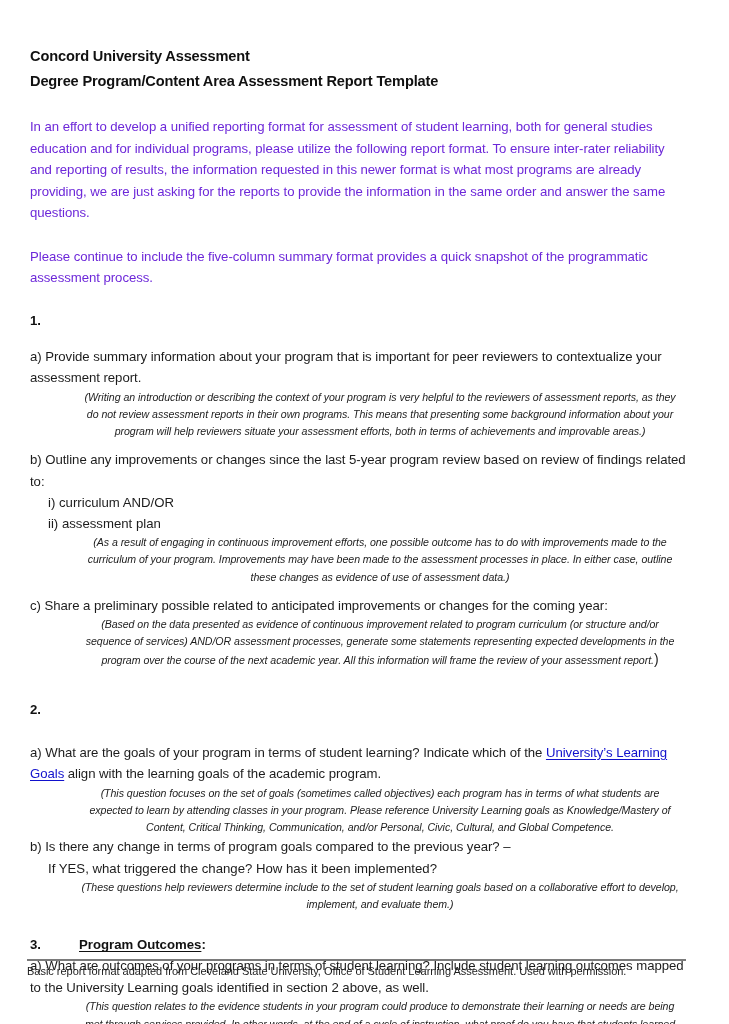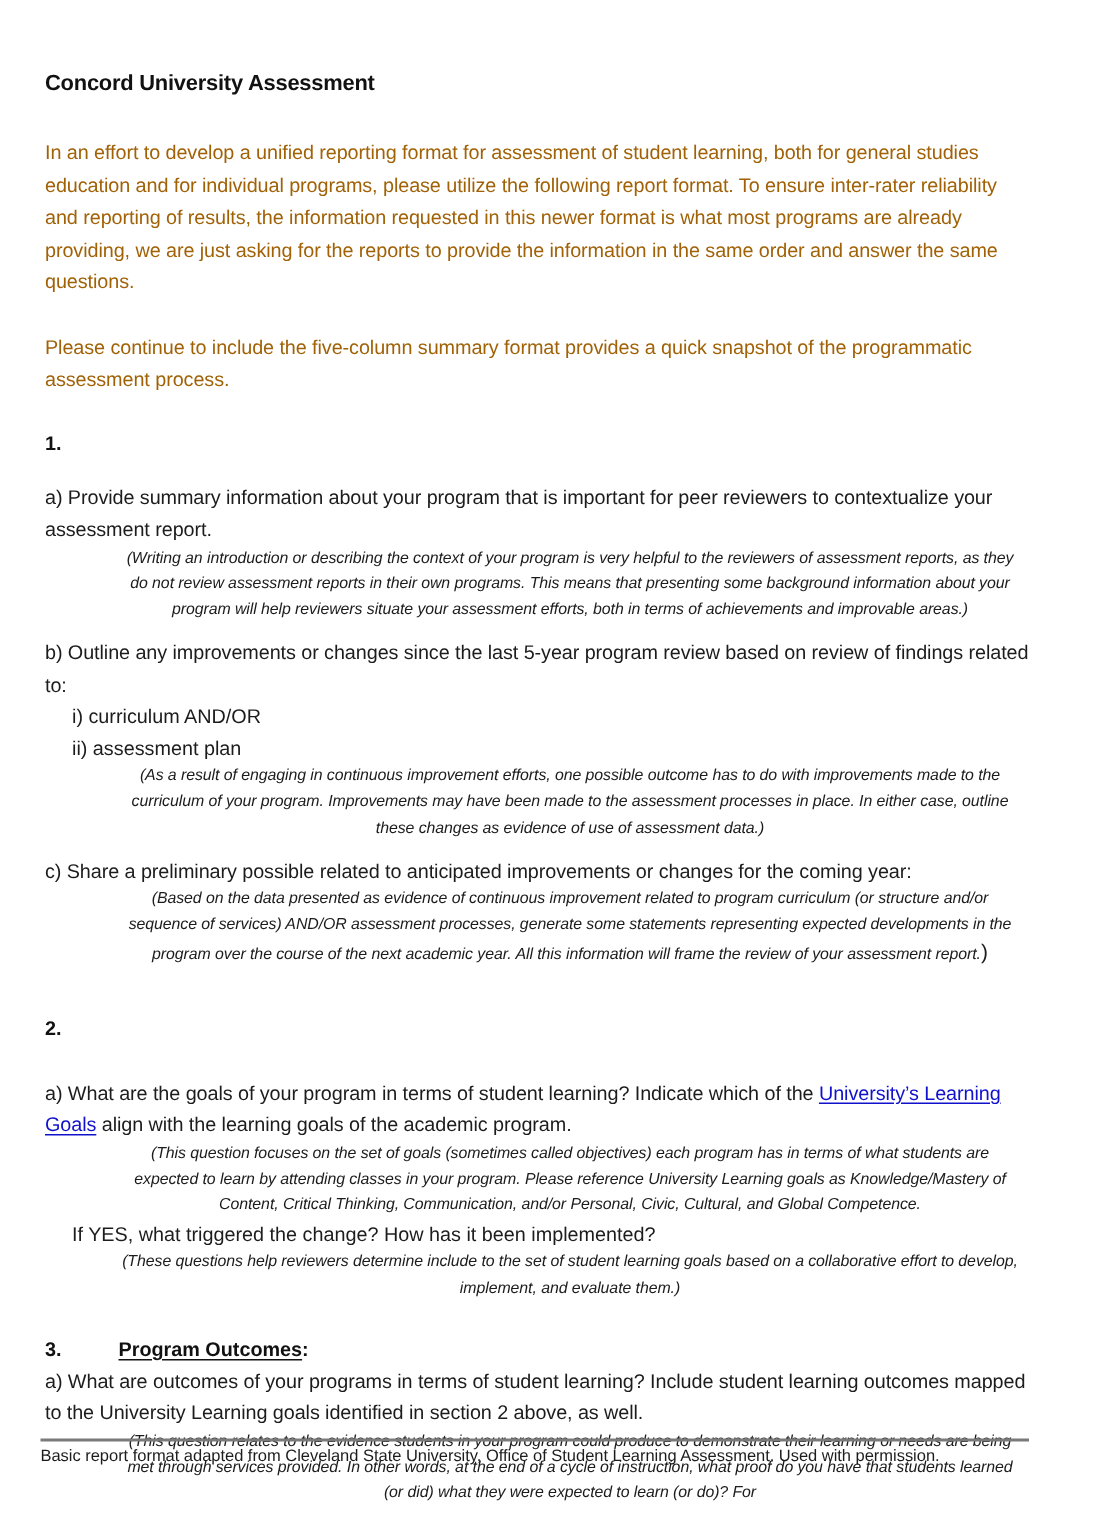--- a/index.html
+++ b/index.html
@@ -34,21 +34,21 @@
     font-weight: bold;
     line-height: 25px;
     letter-spacing: -0.15px;
     color: #111111;
   }
 
   
   .para {
     font-size: 13.2px;
     line-height: 21.5px;
-    color: #a16207;
+    color: #6d28d9;
     letter-spacing: -0.05px;
   }
   .gap-lg { height: 22px; }
   .gap-md { height: 15px; }
   .gap-sm { height: 9px; }
 
   
   .section-head {
     display: flex;
     align-items: baseline;
@@ -133,20 +133,21 @@
     letter-spacing: -0.02px;
   }
 </style>
 </head>
 <body>
 
 <div class="page">
   <div class="content">
 
     <div class="doc-title">Concord University Assessment</div>
+    <div class="doc-title">Degree Program/Content Area Assessment Report Template</div>
 
     <div class="gap-lg"></div>
 
     <div class="para">In an effort to develop a unified reporting format for assessment of student learning, both for general studies education and for individual programs, please utilize the following report format.  To ensure inter-rater reliability and reporting of results, the information requested in this newer format is what most programs are already providing, we are just asking for the reports to provide the information in the same order and answer the same questions.</div>
 
     <div class="gap-lg"></div>
 
     <div class="para">Please continue to include the five-column summary format provides a quick snapshot of the programmatic assessment process.</div>
 
     <div class="gap-lg"></div>
@@ -177,20 +178,21 @@
 
     <div class="section-head">
       <span class="section-num">2.</span>
     </div>
 
     <div class="gap-lg"></div>
 
     <div class="item"><span>a) What are the goals of your program in terms of student learning?  Indicate which of the </span><a class="doc-link">University’s Learning Goals</a><span> align with the learning goals of the academic program.</span></div>
     <div class="note">(This question focuses on the set of goals (sometimes called objectives) each program has in terms of what students are expected to learn by attending classes in your program.  Please reference University Learning goals as Knowledge/Mastery of Content, Critical Thinking, Communication, and/or Personal, Civic, Cultural, and Global Competence.</div>
 
+    <div class="item">b) Is there any change in terms of program goals compared to the previous year? –</div>
     <div class="subitem">If YES, what triggered the change? How has it been implemented?</div>
     <div class="note">(These questions help reviewers determine include to the set of student learning goals based on a collaborative effort to develop, implement, and evaluate them.)</div>
 
     <div class="gap-lg"></div>
 
     <div class="section-head">
       <span class="section-num">3.</span>
       <span class="section-title">Program Outcomes</span>
         <span class="section-suffix">:</span>
     </div>

